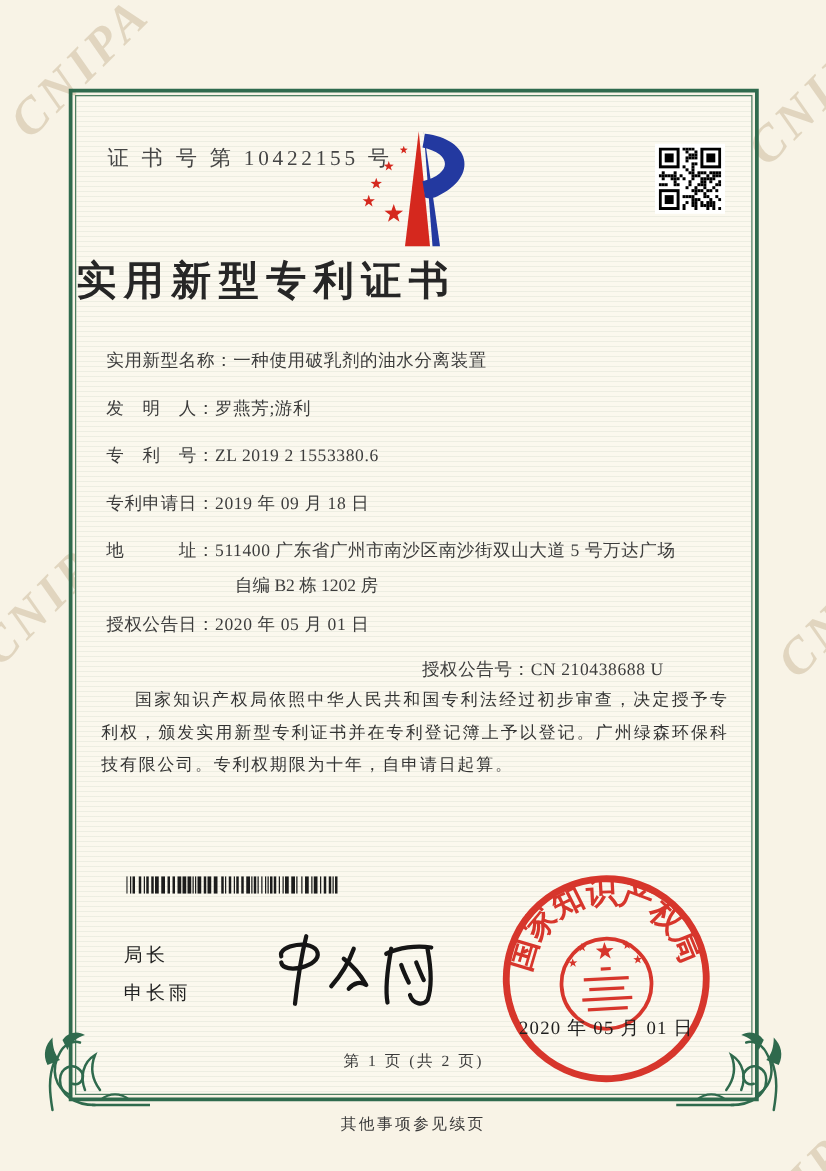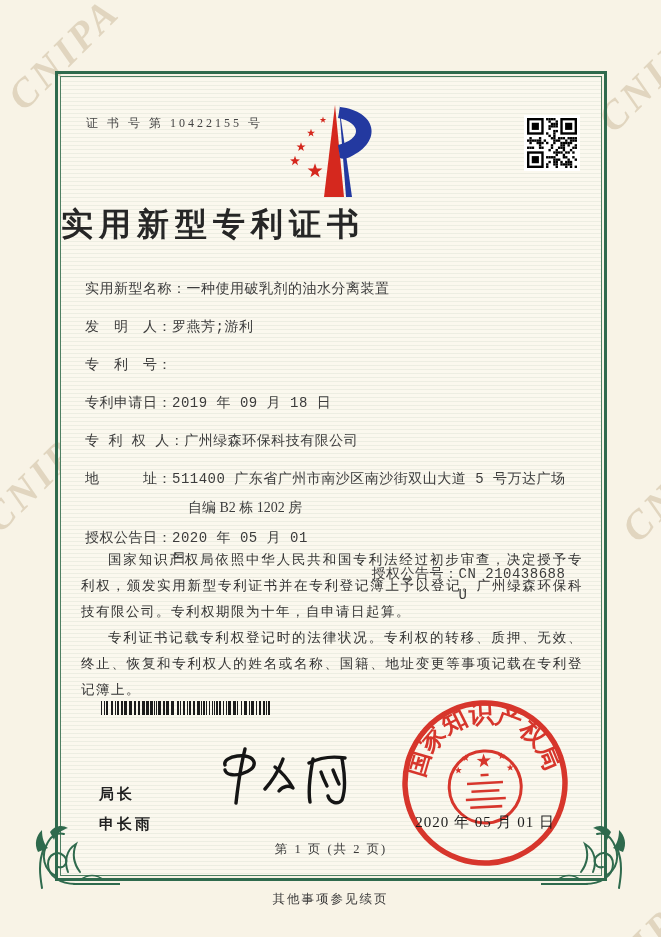--- a/index.html
+++ b/index.html
@@ -35,47 +35,47 @@
         rgba(110,145,118,0.10) 0px, rgba(110,145,118,0.10) 1px,
         rgba(0,0,0,0) 1px, rgba(0,0,0,0) 4px),
       #fbf8ee;
   }
   .flourish { position:absolute; width:86px; height:74px; }
   .flourish.left  { left:34px;  top:822px; }
   .flourish.right { right:34px; top:822px; transform:scaleX(-1); }
   
   .cert-no {
     position:absolute; left:25px; top:38px;
-    font-size:12px; letter-spacing:3px; color:#444;
+    font-size:17px; letter-spacing:3px; color:#444;
   }
   .qr { position:absolute; right:21px; top:38px; width:56px; height:56px; background:#fff; padding:3px; }
   .logo { position:absolute; left:50%; top:20px; transform:translateX(-50%); width:106px; height:110px; }
   .title {
     position:absolute; top:126px; left:0; right:0;
     font-size:32px; font-weight:bold;
     letter-spacing:6px; color:#262626;
   }
   
   .fields { position:absolute; left:24px; right:20px; top:202px; font-size:14px; color:#3c3c3c; }
-  .frow { display:flex; margin-bottom:17px; line-height:21px; letter-spacing:0.5px;font-family:Liberation Mono, monospace; }
+  .frow { display:flex; margin-bottom:17px; line-height:21px; letter-spacing:0.5px; }
   .flabel { flex:0 0 auto; white-space:pre; }
   .fvalue { white-space:pre-wrap; }
   .frow.addr { margin-bottom:8px; }
   .addr2 { margin:0 0 10px 103px; line-height:20px; }
   .frow.dual .group2 { margin-left:42px; display:flex;margin-top:36px; }
   
   .body-text {
     position:absolute; left:20px; right:18px; top:470px;
     font-size:13.5px; line-height:26px; letter-spacing:1.5px;
     text-align:justify; color:#333;
   }
   .body-text p { text-indent:2em; }
   
   .barcode { position:absolute; left:40px; top:624px; width:172px; height:14px; }
-  .officer { position:absolute; left:38px; top:678px; font-family:"Liberation Sans","DejaVu Sans",sans-serif; font-size:15px; color:#222; font-weight:700; letter-spacing:3px;margin-top:30px; }
+  .officer { position:absolute; left:38px; top:678px; font-family:"Liberation Sans","DejaVu Sans",sans-serif; font-size:15px; color:#222; font-weight:400; letter-spacing:3px; }
   .officer div { margin-bottom:11px; }
   .signature { position:absolute; left:148px; top:660px; width:160px; height:84px; }
   .seal { position:absolute; left:336px; top:618px; width:176px; height:176px; transform:rotate(-3deg); opacity:0.93; }
   .seal-date {
     position:absolute; left:336px; top:736px; width:176px;
     text-align:center; font-size:15px; color:#1d1d1d; letter-spacing:1px; white-space:nowrap;
   }
   .page-num { position:absolute; left:0; right:0; top:764px; text-align:center; font-size:12.5px; letter-spacing:2px; color:#3a3a3a; }
   .footer-note {
     position:absolute; left:0; right:0; top:891px;
@@ -255,47 +255,43 @@
         <div class="frow">
           <span class="flabel">实用新型名称：</span>
           <span class="fvalue">一种使用破乳剂的油水分离装置</span>
         </div>
         <div class="frow">
           <span class="flabel">发　明　人：</span>
           <span class="fvalue">罗燕芳;游利</span>
         </div>
         <div class="frow">
           <span class="flabel">专　利　号：</span>
+          <span class="fvalue">ZL 2019 2 1553380.6</span>
         </div>
         <div class="frow">
           <span class="flabel">专利申请日：</span>
           <span class="fvalue">2019 年 09 月 18 日</span>
-        </div>
-        <div class="frow">
-          <span class="flabel">专 利 权 人：</span>
-          <span class="fvalue">广州绿森环保科技有限公司</span>
         </div>
         <div class="frow addr">
           <span class="flabel">地　　　址：</span>
           <span class="fvalue">511400 广东省广州市南沙区南沙街双山大道 5 号万达广场</span>
         </div>
         <div class="addr2">自编 B2 栋 1202 房</div>
         <div class="frow dual">
           <span class="flabel">授权公告日：</span>
           <span class="fvalue">2020 年 05 月 01 日</span>
           <span class="group2">
             <span class="flabel">授权公告号：</span>
             <span class="fvalue">CN 210438688 U</span>
           </span>
         </div>
       </div>
 
       <div class="body-text">
         <p>国家知识产权局依照中华人民共和国专利法经过初步审查，决定授予专利权，颁发实用新型专利证书并在专利登记簿上予以登记。广州绿森环保科技有限公司。专利权期限为十年，自申请日起算。</p>
-        <p>专利证书记载专利权登记时的法律状况。专利权的转移、质押、无效、终止、恢复和专利权人的姓名或名称、国籍、地址变更等事项记载在专利登记簿上。</p>
       </div>
 
       <svg class="barcode" id="barcode-svg" viewBox="0 0 172 14" preserveAspectRatio="none">
           <rect x="0" y="0" width="1" height="14" fill="#1c1c1c"></rect>
           <rect x="3" y="0" width="1" height="14" fill="#1c1c1c"></rect>
           <rect x="5" y="0" width="2" height="14" fill="#1c1c1c"></rect>
           <rect x="10" y="0" width="2" height="14" fill="#1c1c1c"></rect>
           <rect x="14" y="0" width="1" height="14" fill="#1c1c1c"></rect>
           <rect x="16" y="0" width="2" height="14" fill="#1c1c1c"></rect>
           <rect x="20" y="0" width="2" height="14" fill="#1c1c1c"></rect>

